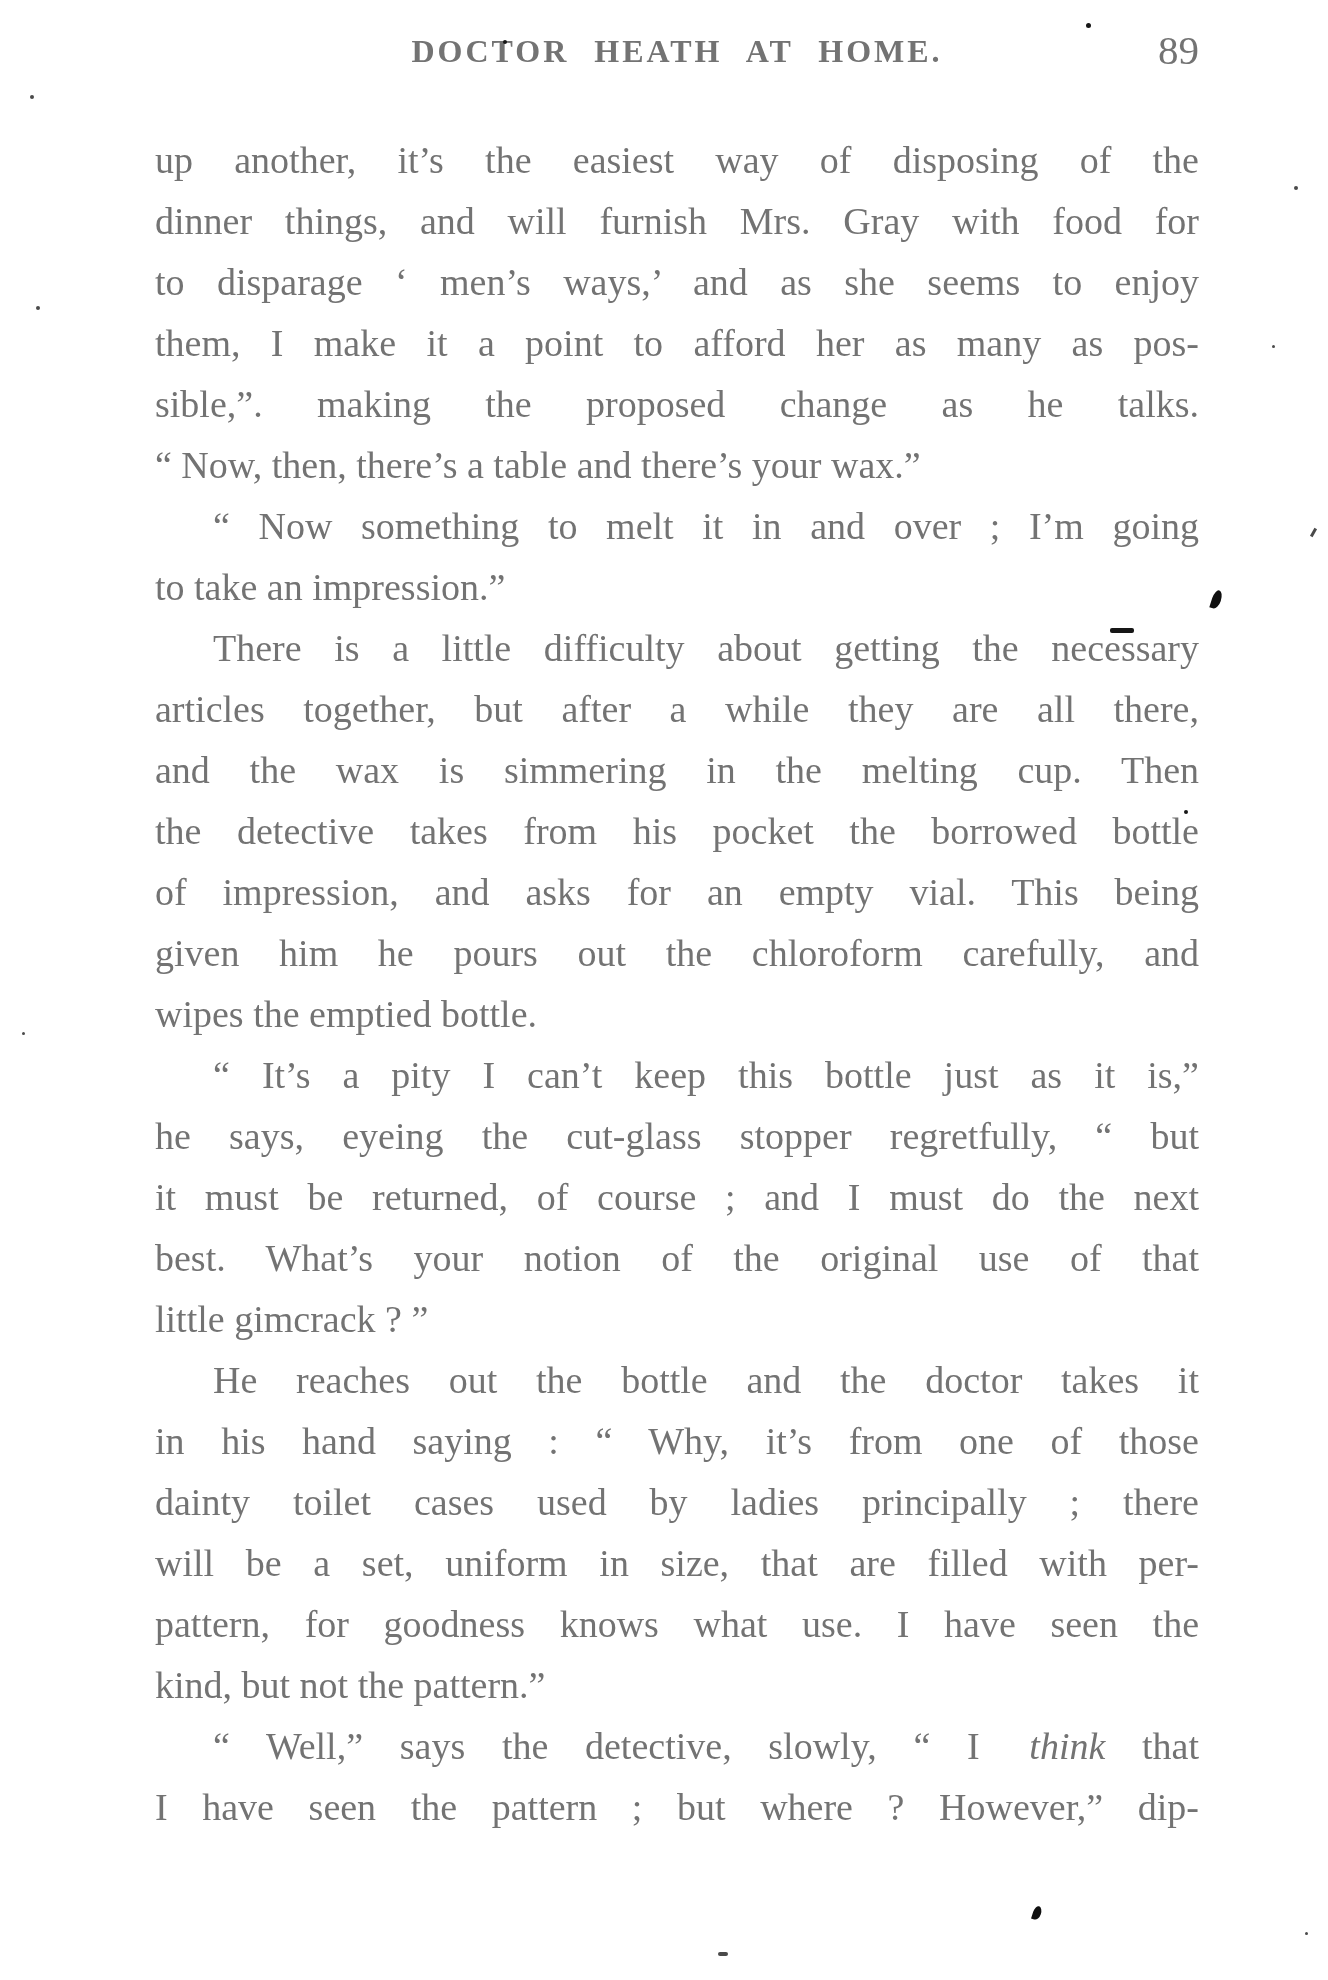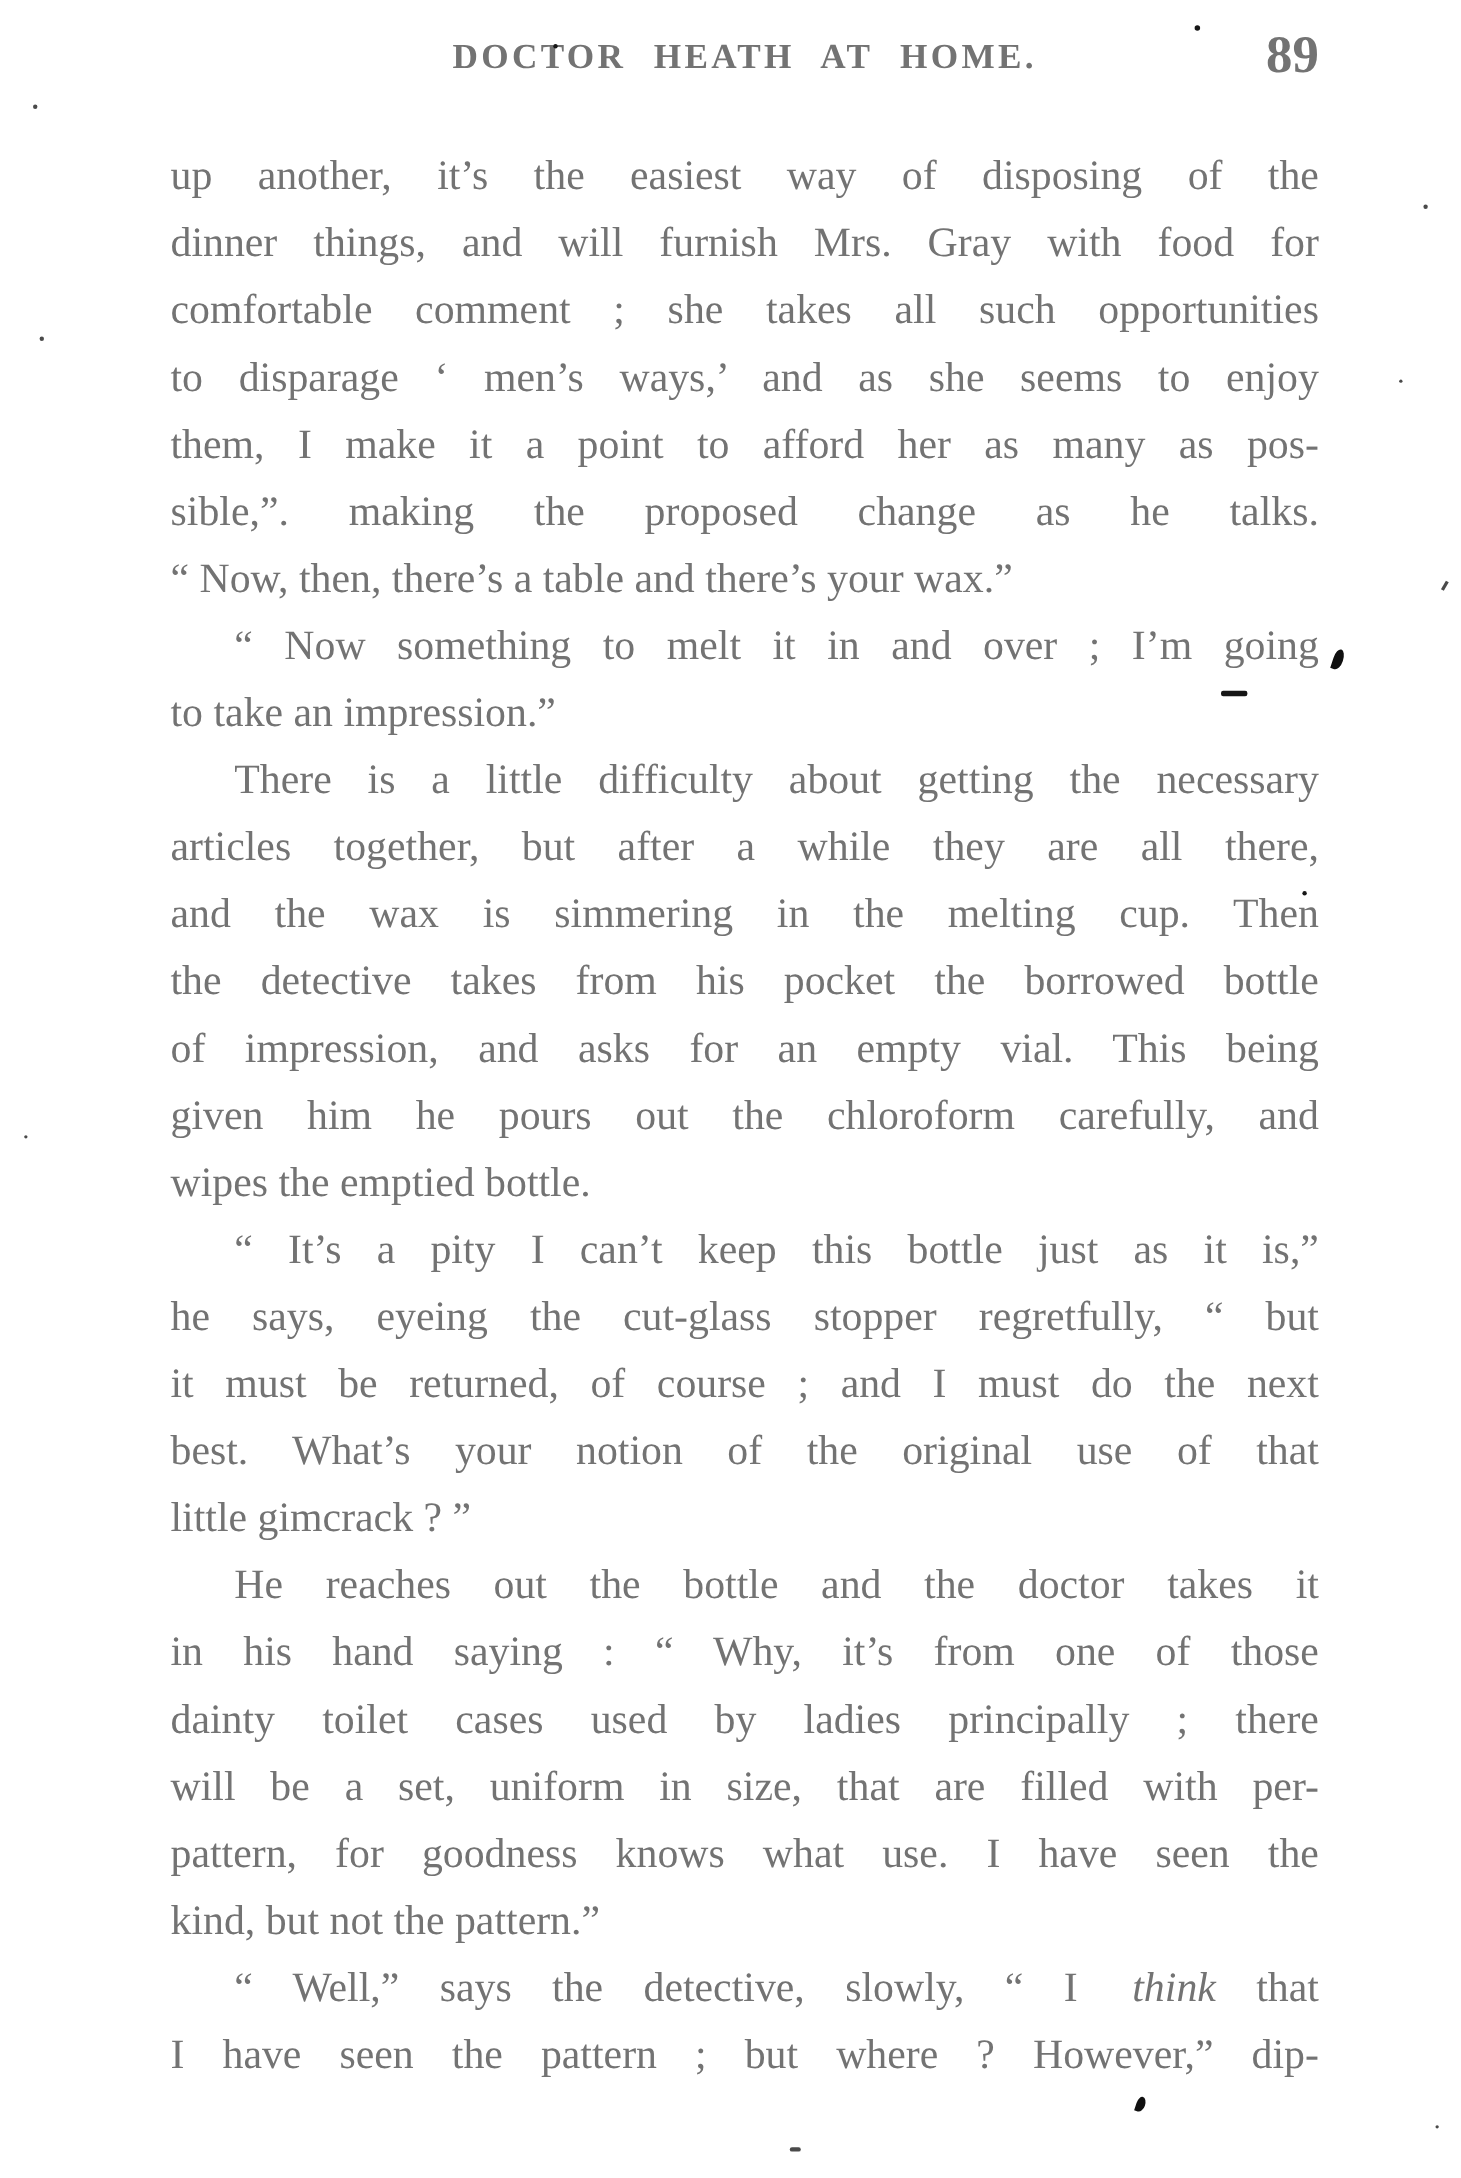--- a/index.html
+++ b/index.html
@@ -22,23 +22,23 @@
     text-align: center;
     font-size: 32px;
     line-height: 42px;
     font-weight: 700;
     letter-spacing: 3px;
     word-spacing: 14px;
   }
   .running-header .folio {
     position: absolute;
     right: 0; top: -4px;
-    font-size: 48px;
+    font-size: 41px;
     line-height: 48px;
-    font-weight: 700;
+    font-weight: 400;
   }
   .text-block {
     position: absolute;
     left: 155px;
     top: 130px;
     width: 1044px;
     font-size: 38px;
     line-height: 61px;
   }
   .line {
@@ -66,21 +66,20 @@
 <div class="page" style="background: rgb(255, 255, 255); color: #737373;">
 
   <div class="running-header">
     <div class="title">DOCTOR HEATH AT HOME.</div>
     <div class="folio">89</div>
   </div>
 
   <div class="text-block">
       <div class="line"><span>up another, it’s the easiest way of disposing of the</span></div>
       <div class="line"><span>dinner things, and will furnish Mrs. Gray with food for</span></div>
-      <div class="line"><span>comfortable comment ; she takes all such opportunities</span></div>
       <div class="line"><span>to disparage ‘ men’s ways,’ and as she seems to enjoy</span></div>
       <div class="line"><span>them, I make it a point to afford her as many as pos-</span></div>
       <div class="line"><span>sible,”. making the proposed change as he talks.</span></div>
       <div class="line flush"><span>“ Now, then, there’s a table and there’s your wax.”</span></div>
       <div class="line indent"><span>“ Now something to melt it in and over ; I’m going</span></div>
       <div class="line flush"><span>to take an impression.”</span></div>
       <div class="line indent"><span>There is a little difficulty about getting the necessary</span></div>
       <div class="line"><span>articles together, but after a while they are all there,</span></div>
       <div class="line"><span>and the wax is simmering in the melting cup.  Then</span></div>
       <div class="line"><span>the detective takes from his pocket the borrowed bottle</span></div>

